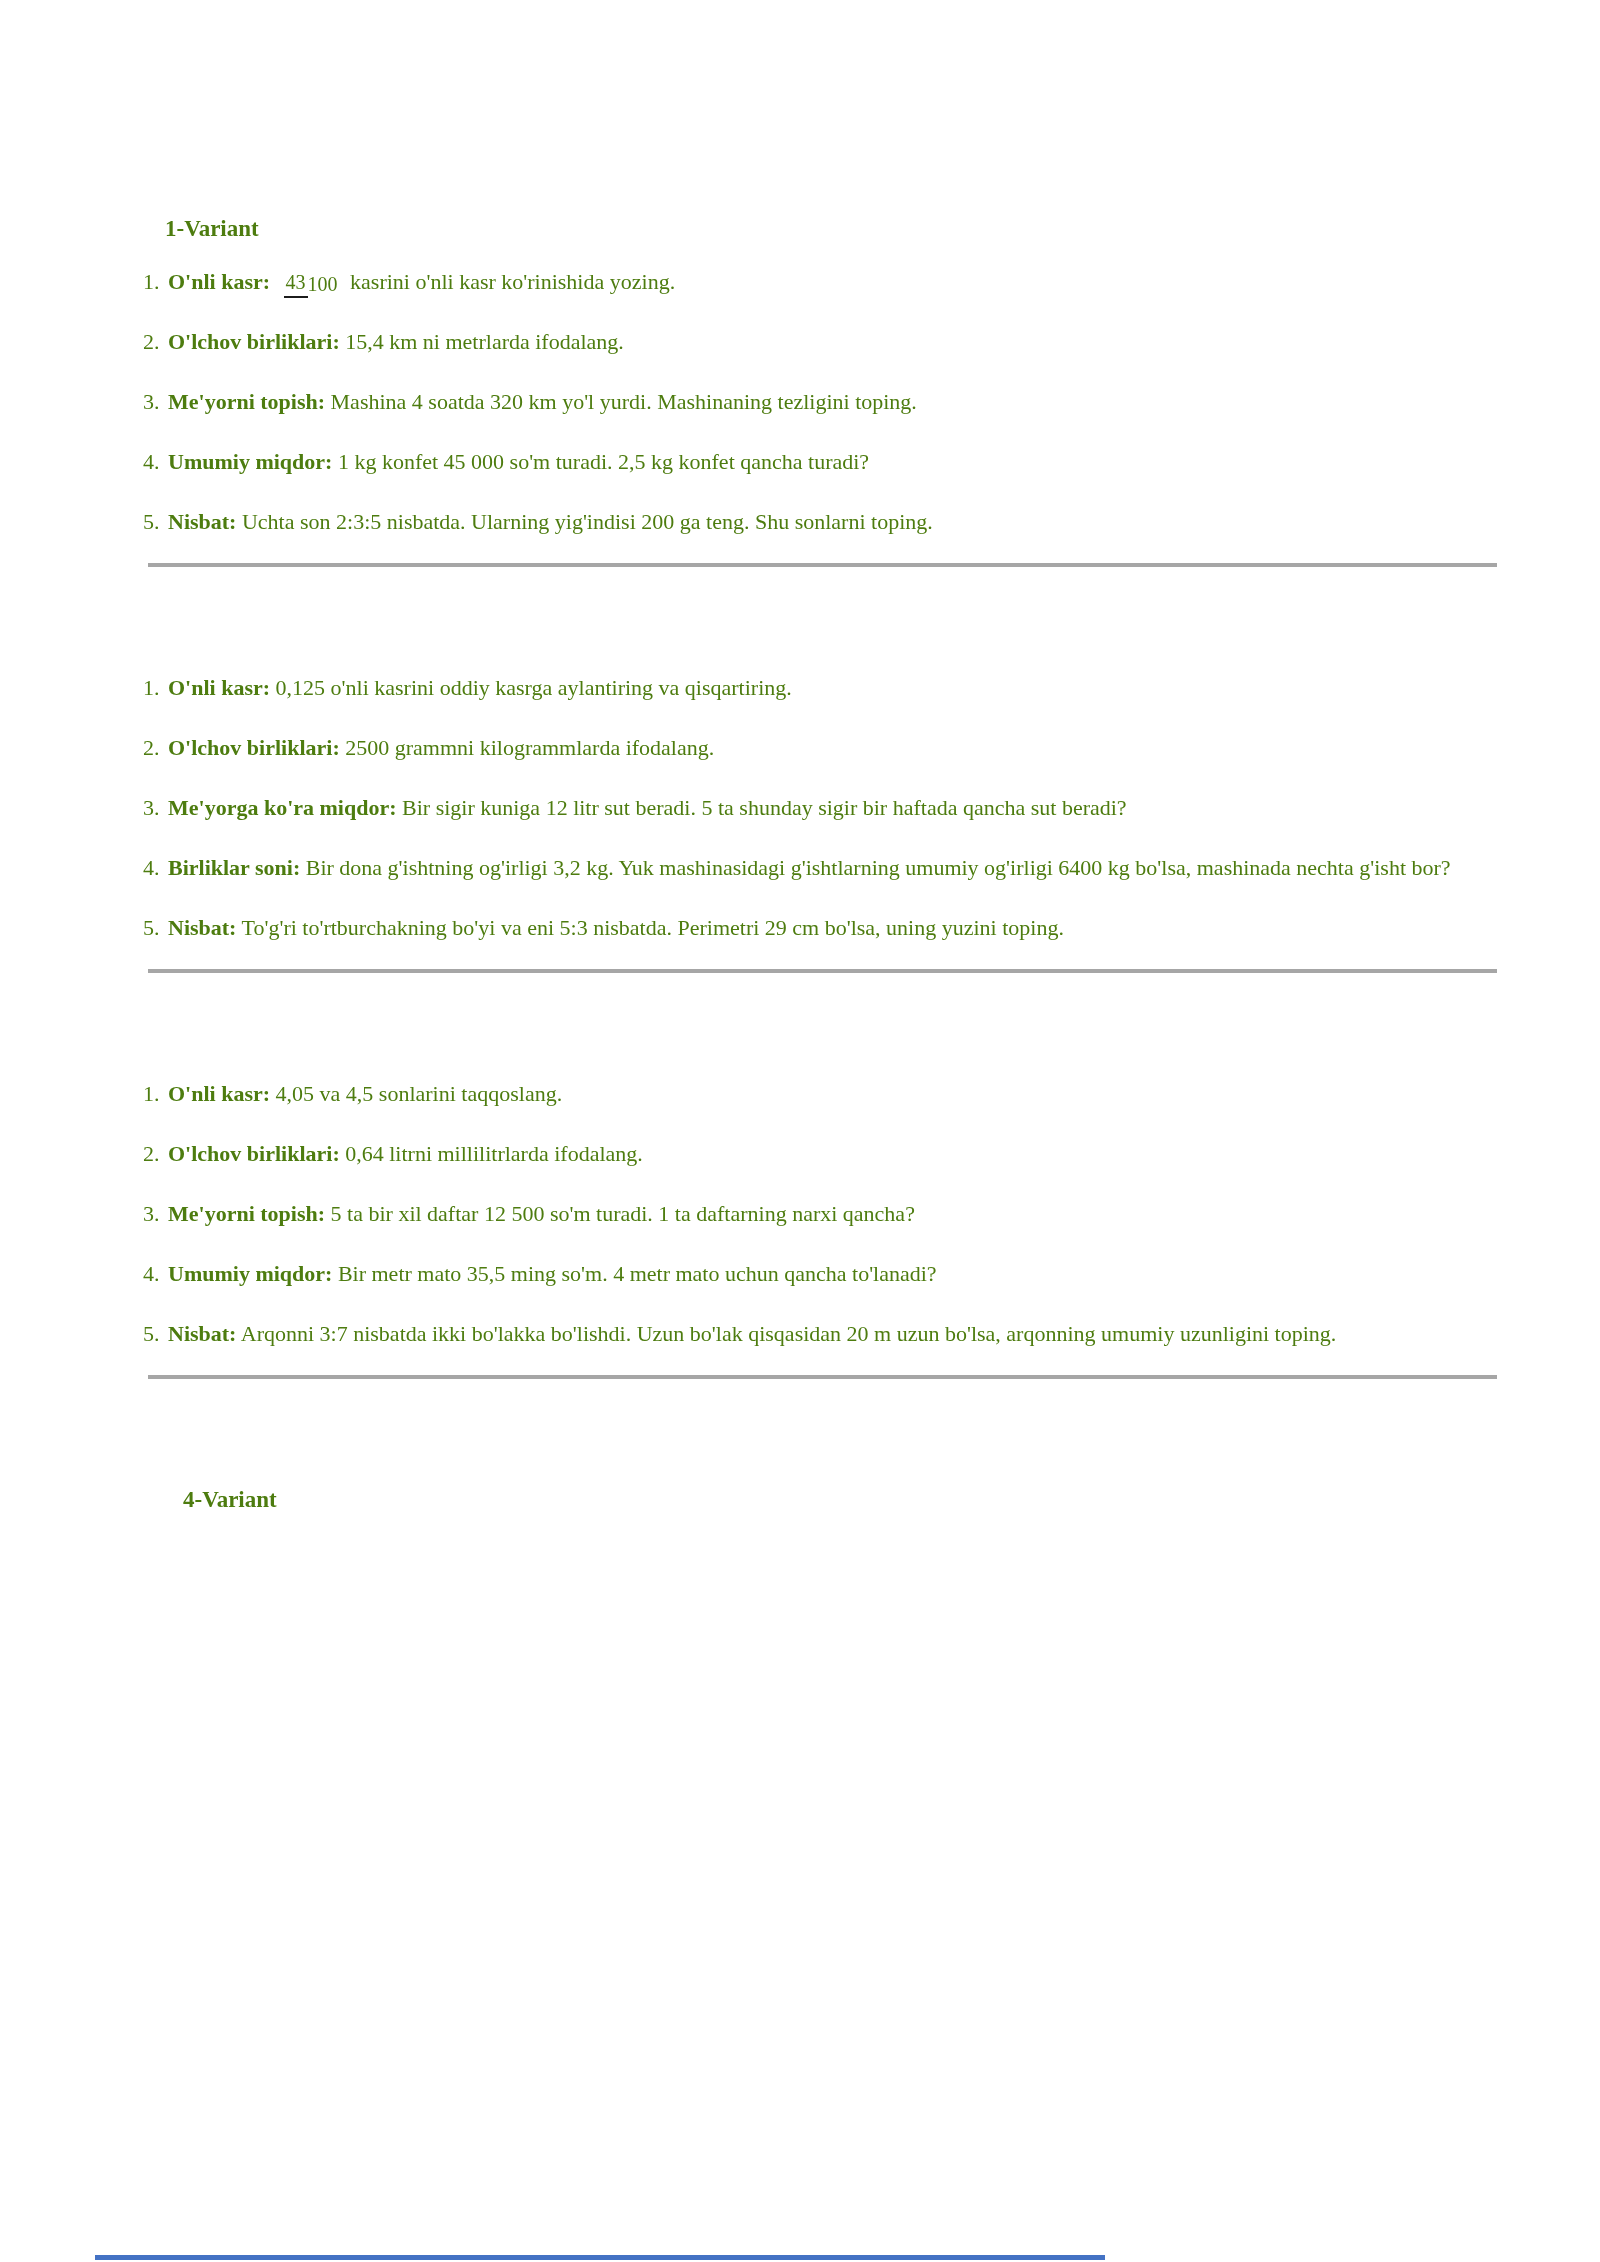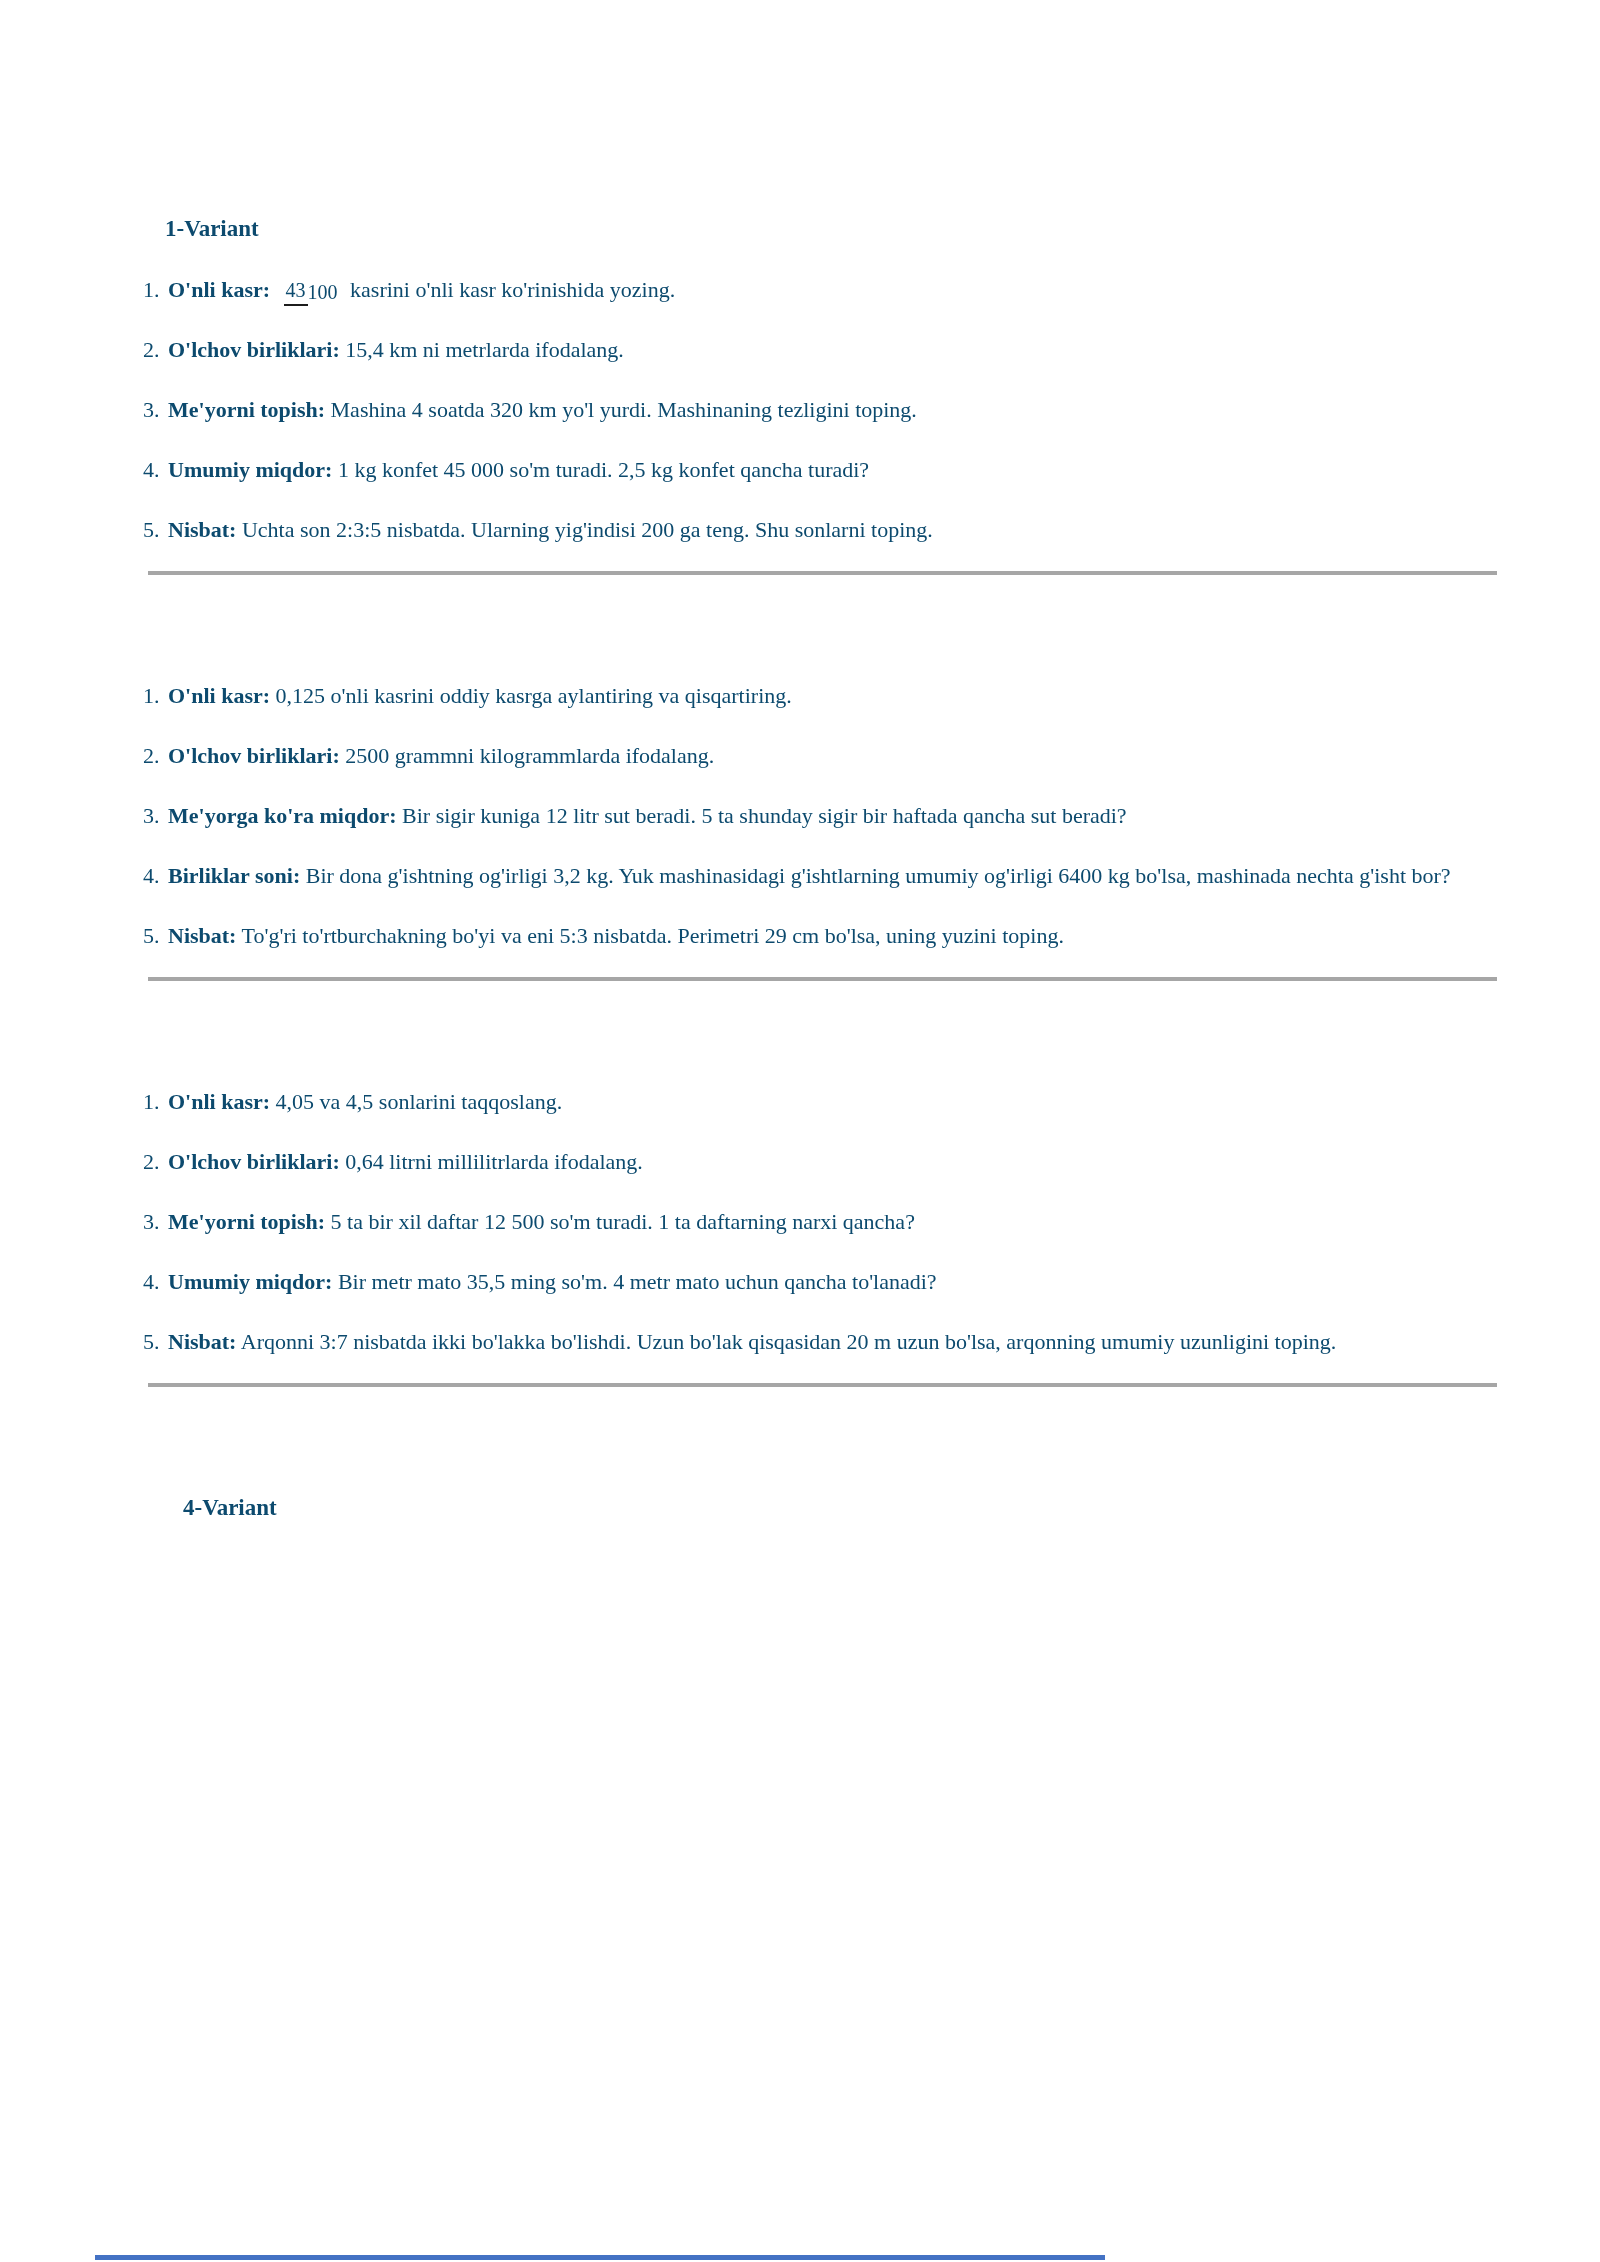--- a/index.html
+++ b/index.html
@@ -4,38 +4,38 @@
 <style>
   * { margin: 0; padding: 0; box-sizing: border-box; }
   html, body { background: #ffffff; }
   .doc {
     position: relative;
     width: 1600px;
     height: 2262px;
     background: #ffffff;
     overflow: hidden;
     font-family: "Liberation Serif", "DejaVu Serif", serif;
-    color: #0c4a6e;
+    color: #4d7c0f;
     font-size: 22px;
     padding-top: 210px;
   }
   section.variant-section { margin-top: 0; }
   section.variant-section ~ section.variant-section { margin-top: 102px; }
   section.variant-section.trailing { margin-top: 205px; margin-left: 18px; }
 
   .variant-title {
     font-size: 23px;
     font-weight: bold;
     margin-left: 165px;
     line-height: 37px;
   }
   ol.task-list {
     list-style: none;
     counter-reset: task;
-    margin-top: 24px;
+    margin-top: 16px;
     padding-left: 143px;
     padding-right: 48px;
   }
   ol.task-list > li {
     counter-increment: task;
     line-height: 38px;
     margin-bottom: 22px;
     padding-left: 25px;
     text-indent: -25px;
   }

